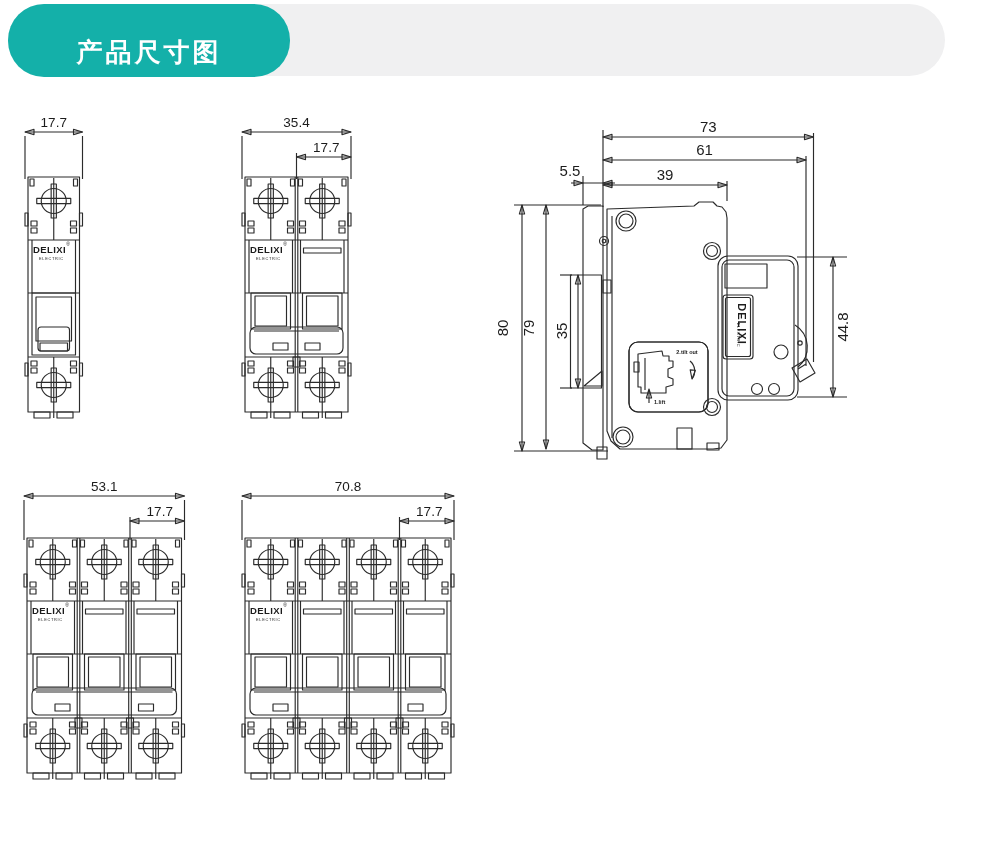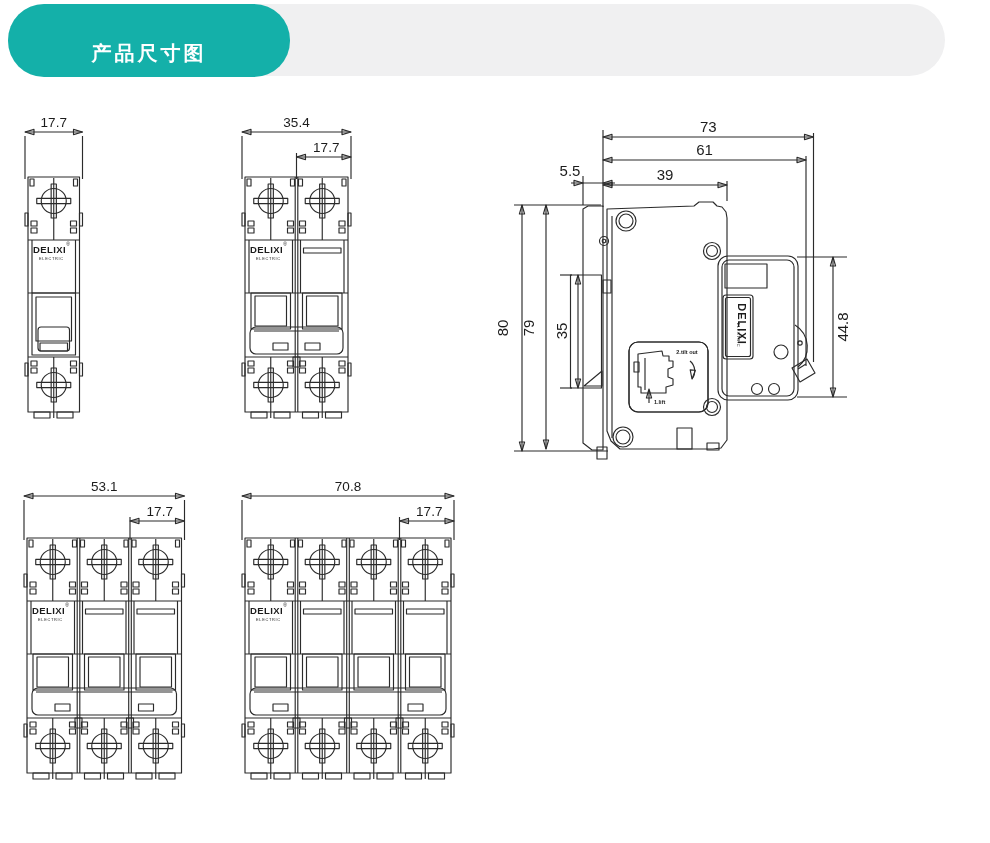--- a/index.html
+++ b/index.html
@@ -3,21 +3,21 @@
 <meta charset="utf-8">
 <style>
   html,body{margin:0;padding:0;background:#fff;}
   .page{position:relative;width:990px;height:843px;background:#ffffff;overflow:hidden;
         font-family:"Liberation Sans",sans-serif;}
   .header-bar{position:absolute;left:8px;top:4px;width:937px;height:72px;
         background:#f0f0f1;border-radius:36px;}
   .header-pill{position:absolute;left:8px;top:4px;width:282px;height:73px;
         background:#14b0a9;border-radius:36px;color:#fff;text-align:center;
         display:flex;flex-direction:column;justify-content:center;}
-  .pill-title{font-size:20px;font-weight:bold;letter-spacing:3px;line-height:1.1;margin-top:24px;}
+  .pill-title{font-size:26px;font-weight:bold;letter-spacing:3px;line-height:1.1;margin-top:24px;}
   .pill-sub{font-size:17px;margin-top:1px;}
   svg#drawings{position:absolute;left:0;top:0;}
   svg#drawings line, svg#drawings path, svg#drawings rect,
   svg#drawings circle, svg#drawings polygon{
       stroke:#2b2b2b;stroke-width:1.15;fill:none;stroke-linejoin:round;}
   svg#drawings text{stroke:none;fill:#1c1c1c;font-family:"Liberation Sans",sans-serif;}
   .fw{fill:#ffffff;}
   .fdark{fill:#3b3b3b;}
   .ftip{fill:#cfcfcf;}
   .fbar{fill:#8e8e8e;stroke:none;}

